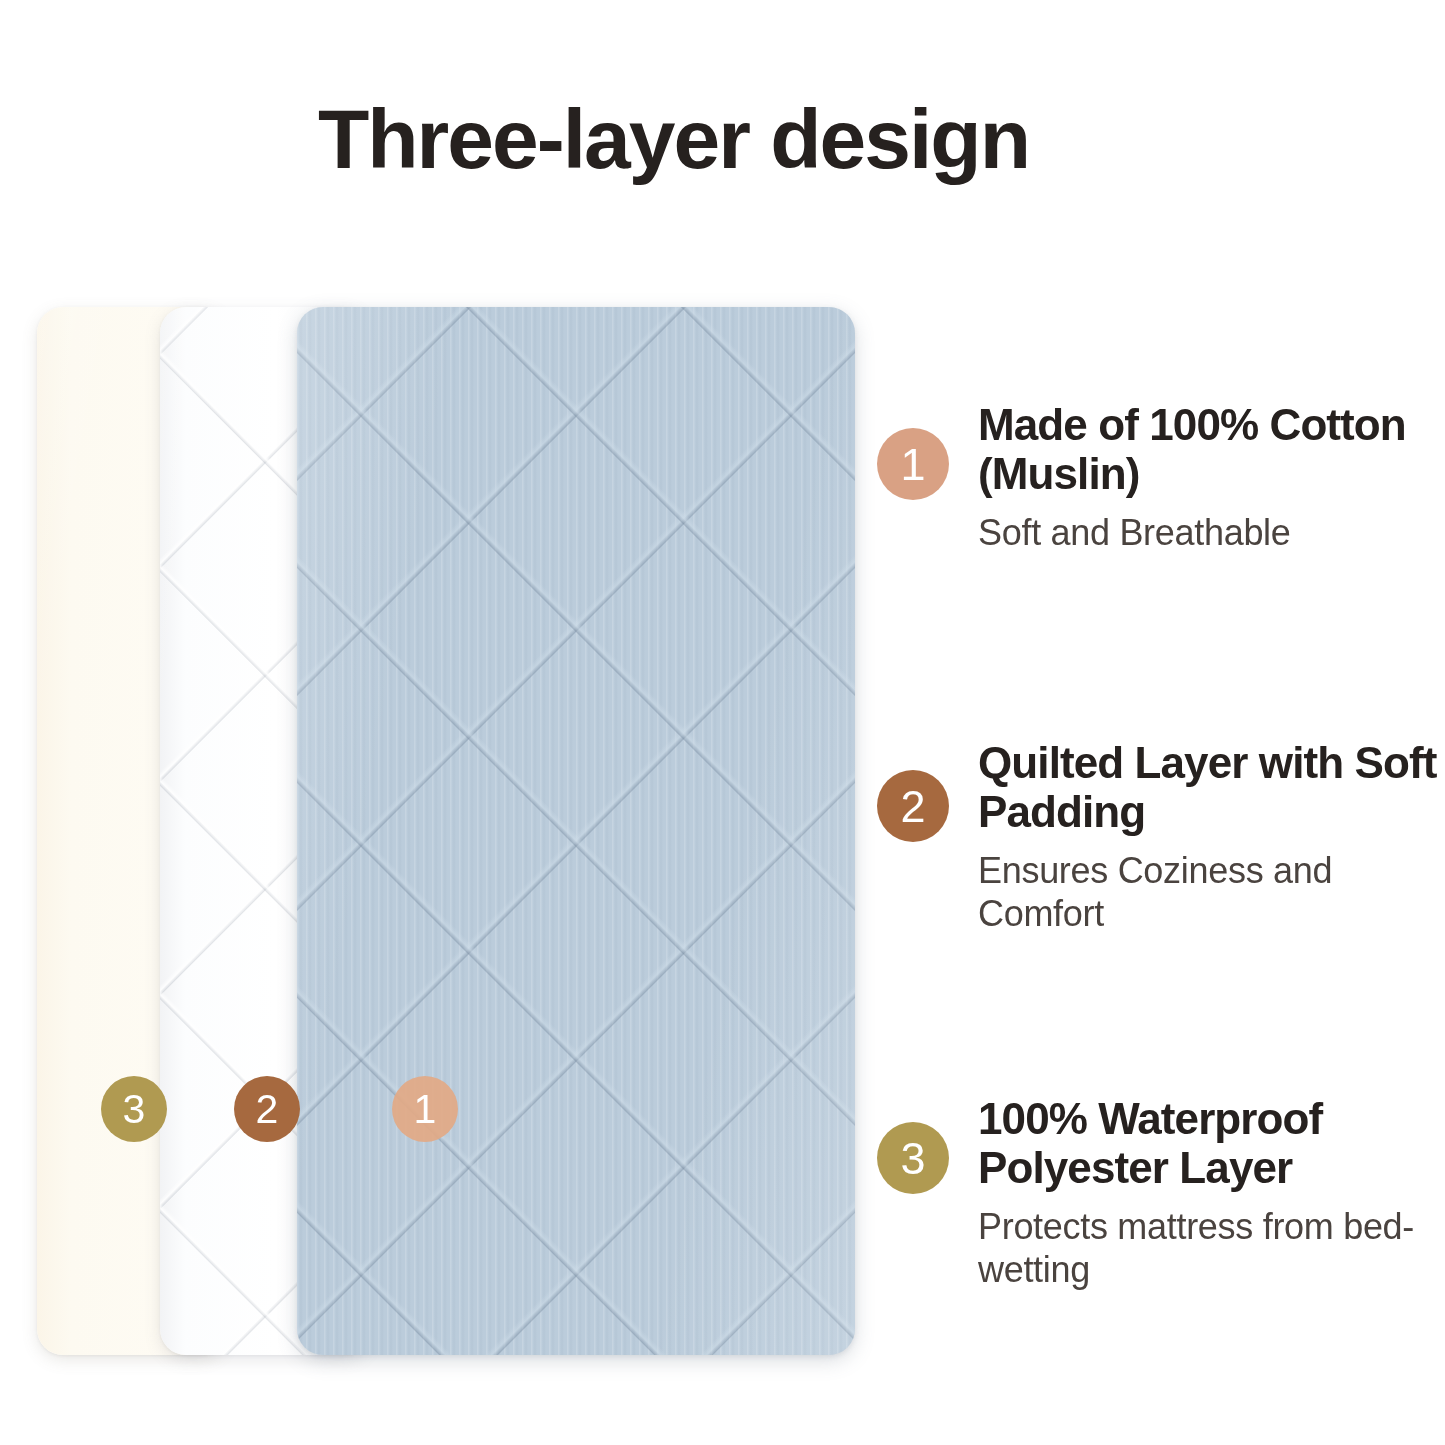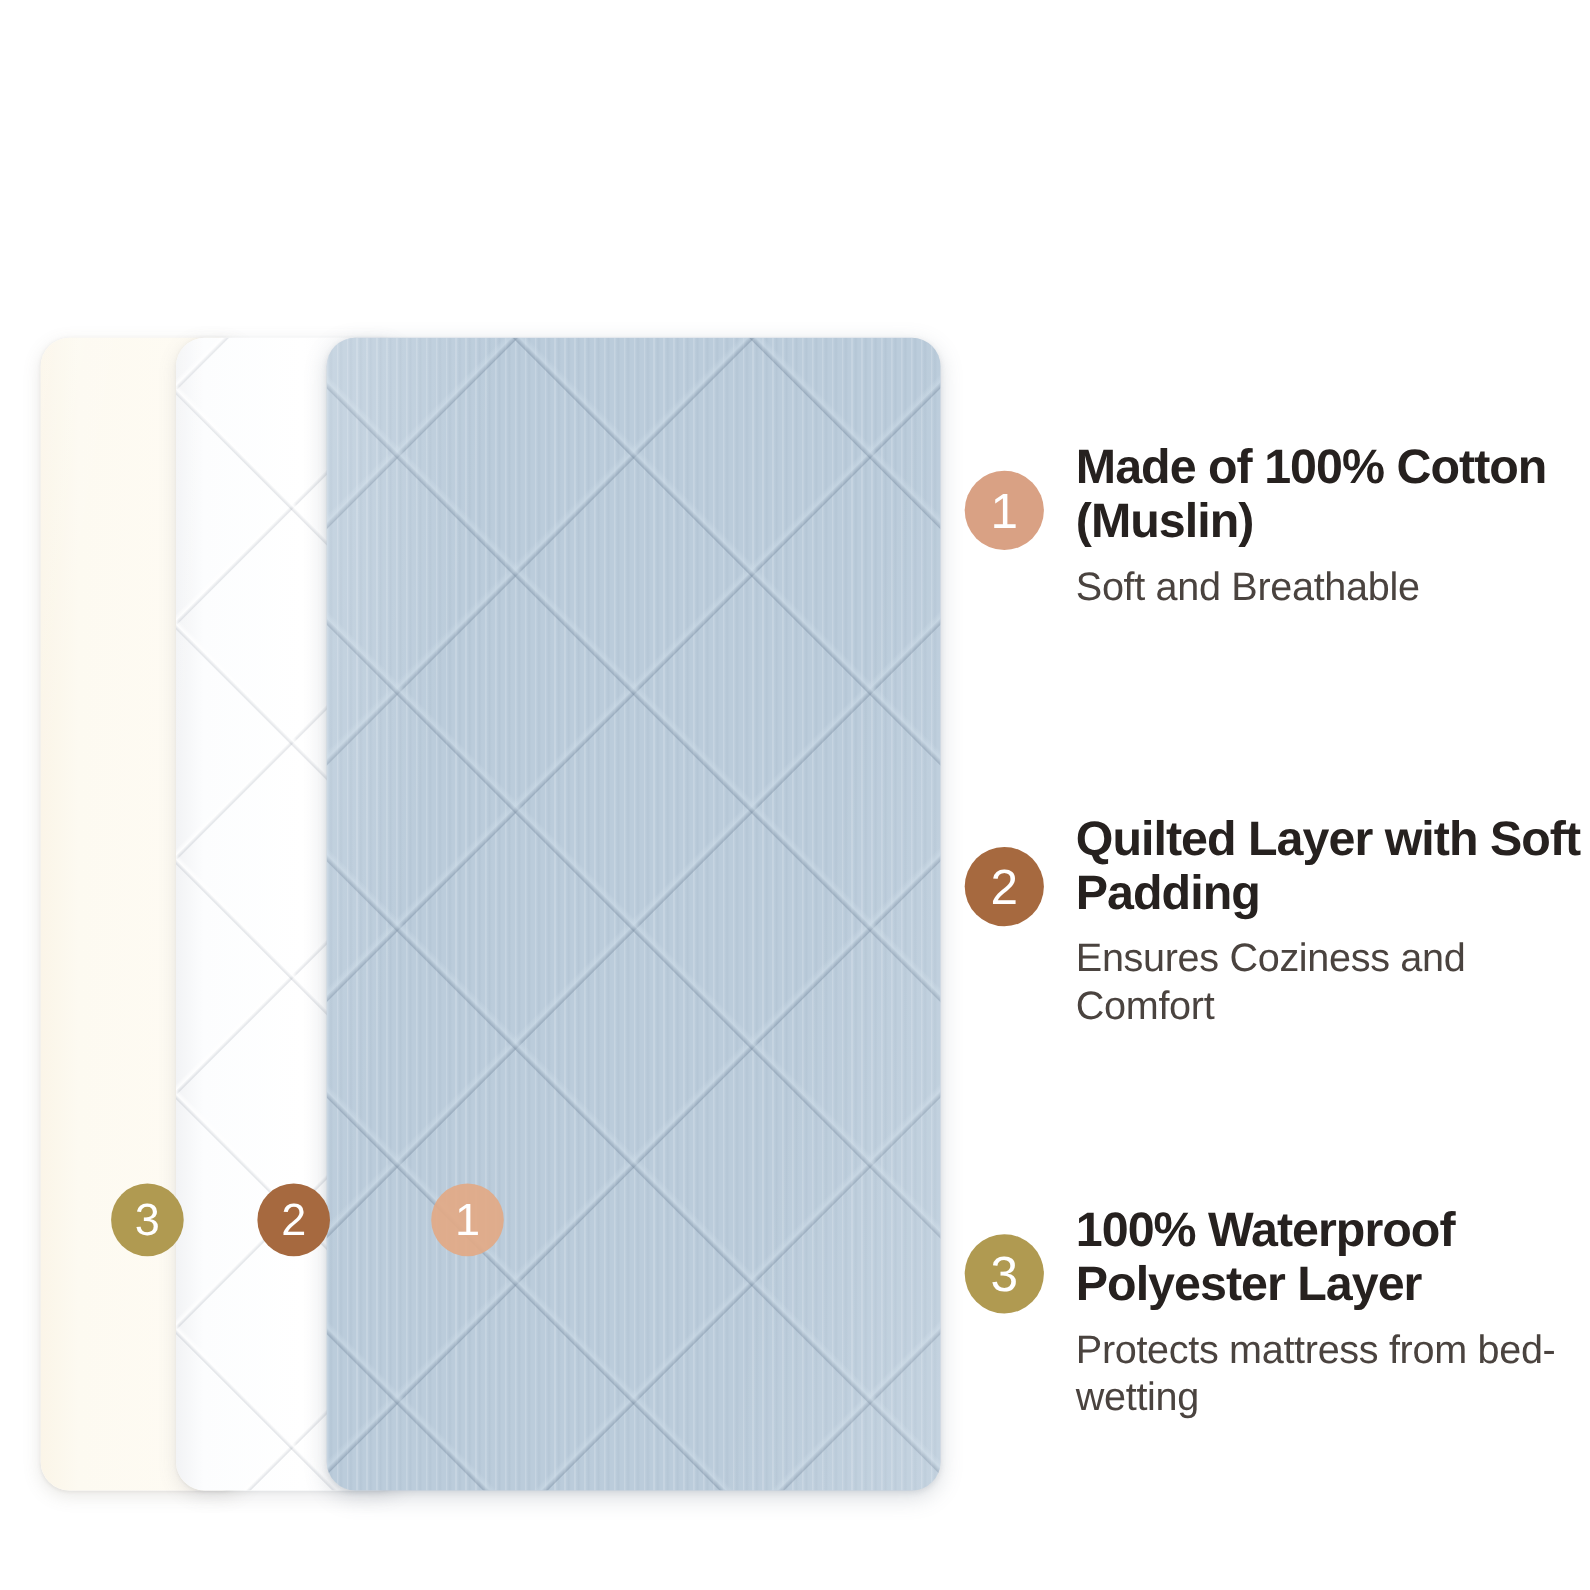--- a/index.html
+++ b/index.html
@@ -156,20 +156,21 @@
     letter-spacing:-0.3px;
     line-height:1.22;
     margin:12px 0 0 0;
   }
 </style>
 </head>
 <body>
 
 <div class="stage">
 
+  <div class="title">Three-layer design</div>
 
   <div class="stack">
 
     <div class="layer layer-3">
       <div class="sheen"></div>
     </div>
 
     <div class="layer layer-2">
       <div class="quilt white"></div>
       <div class="sheen"></div>

